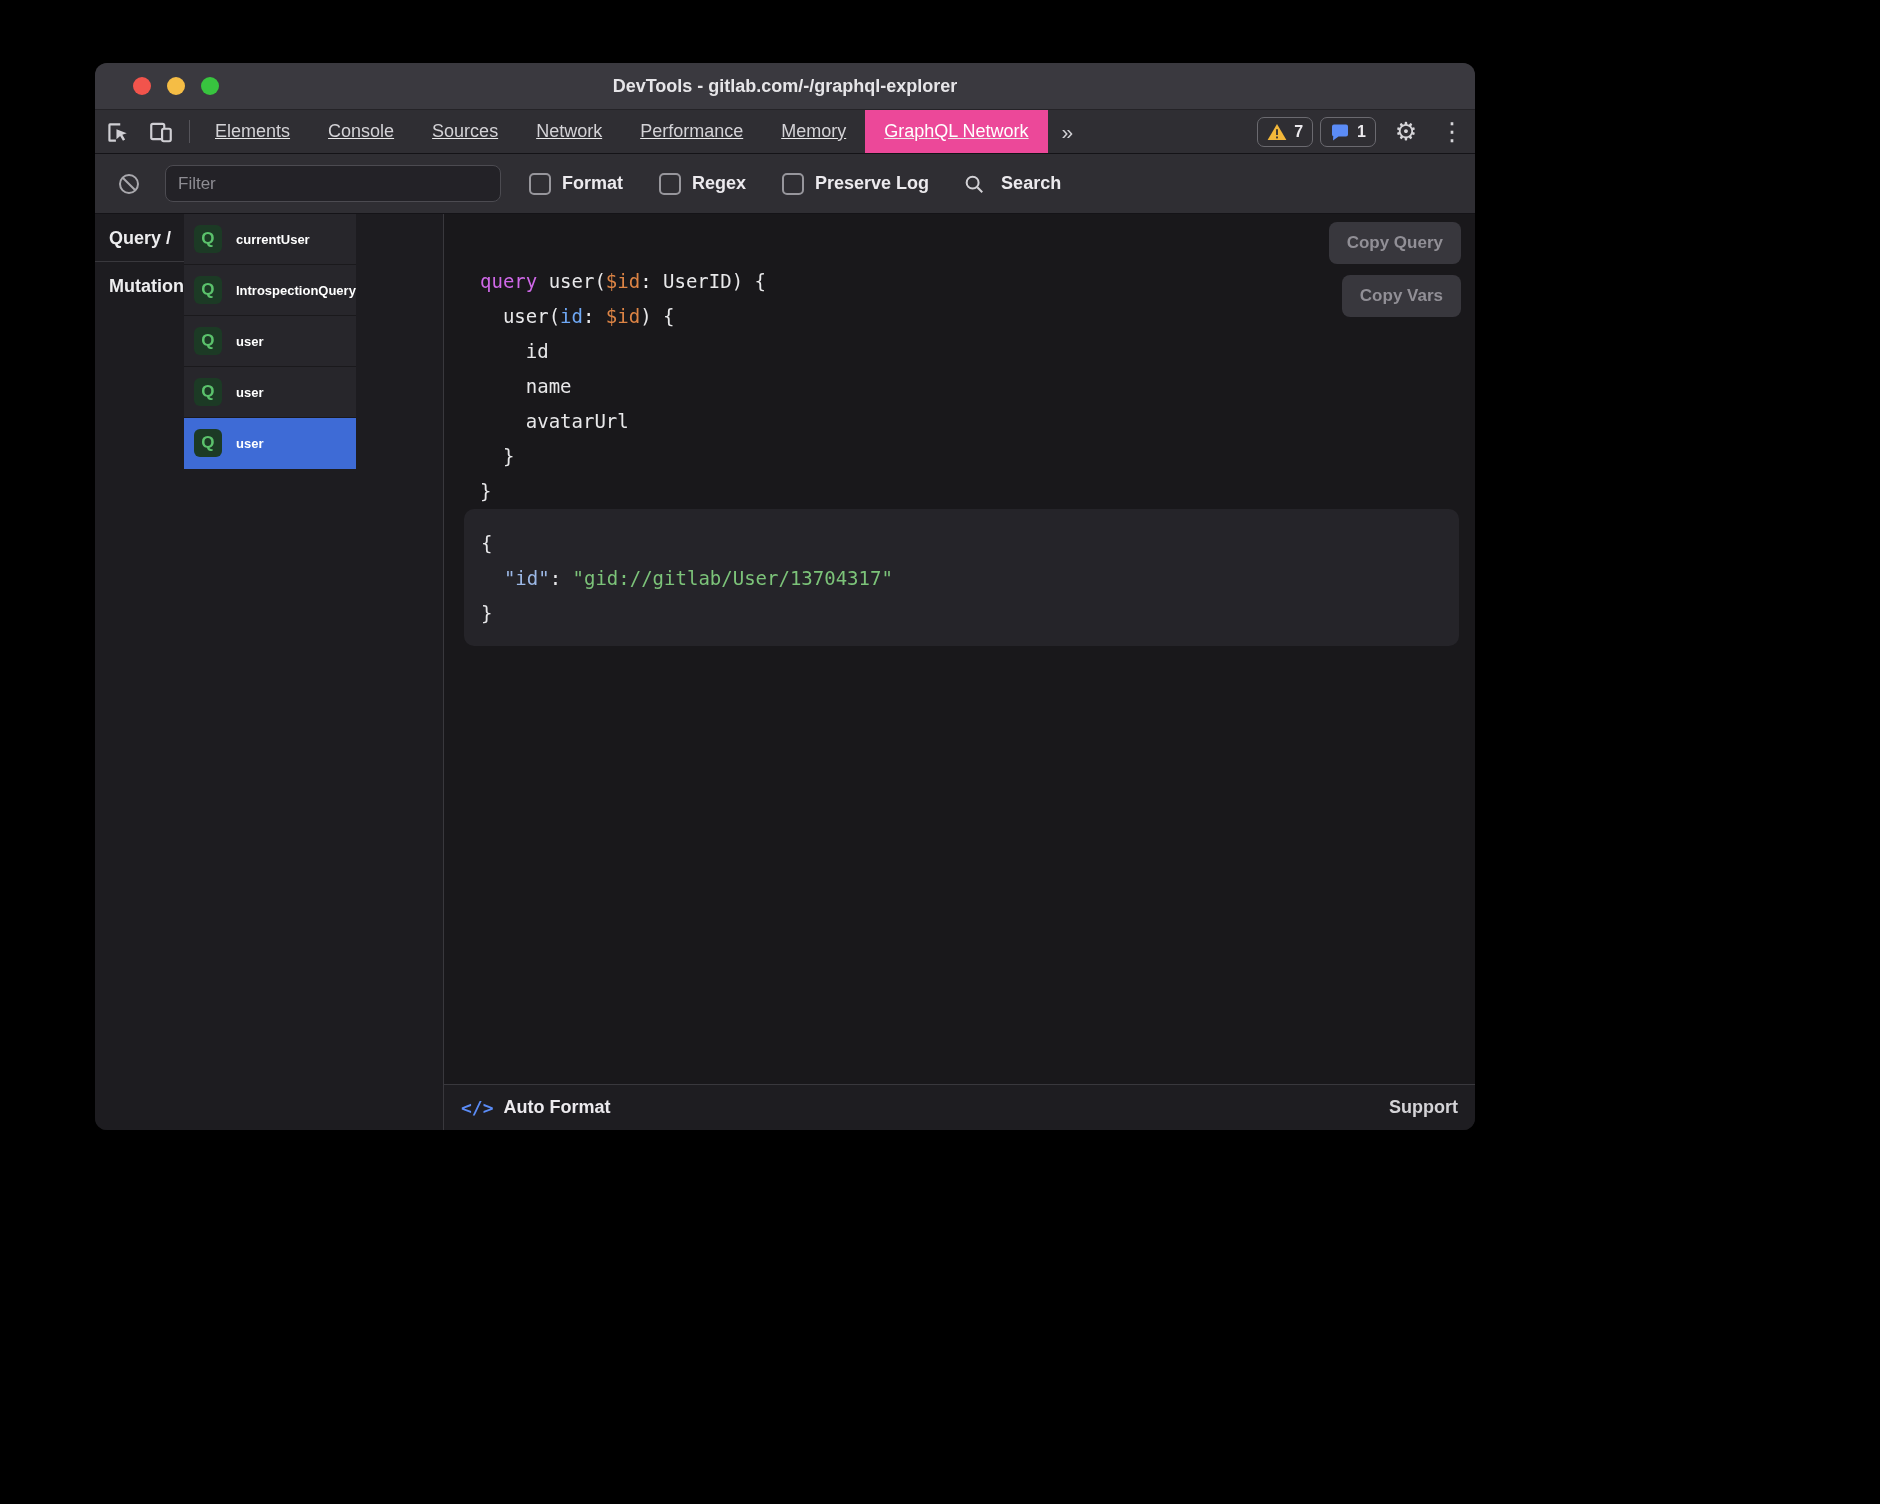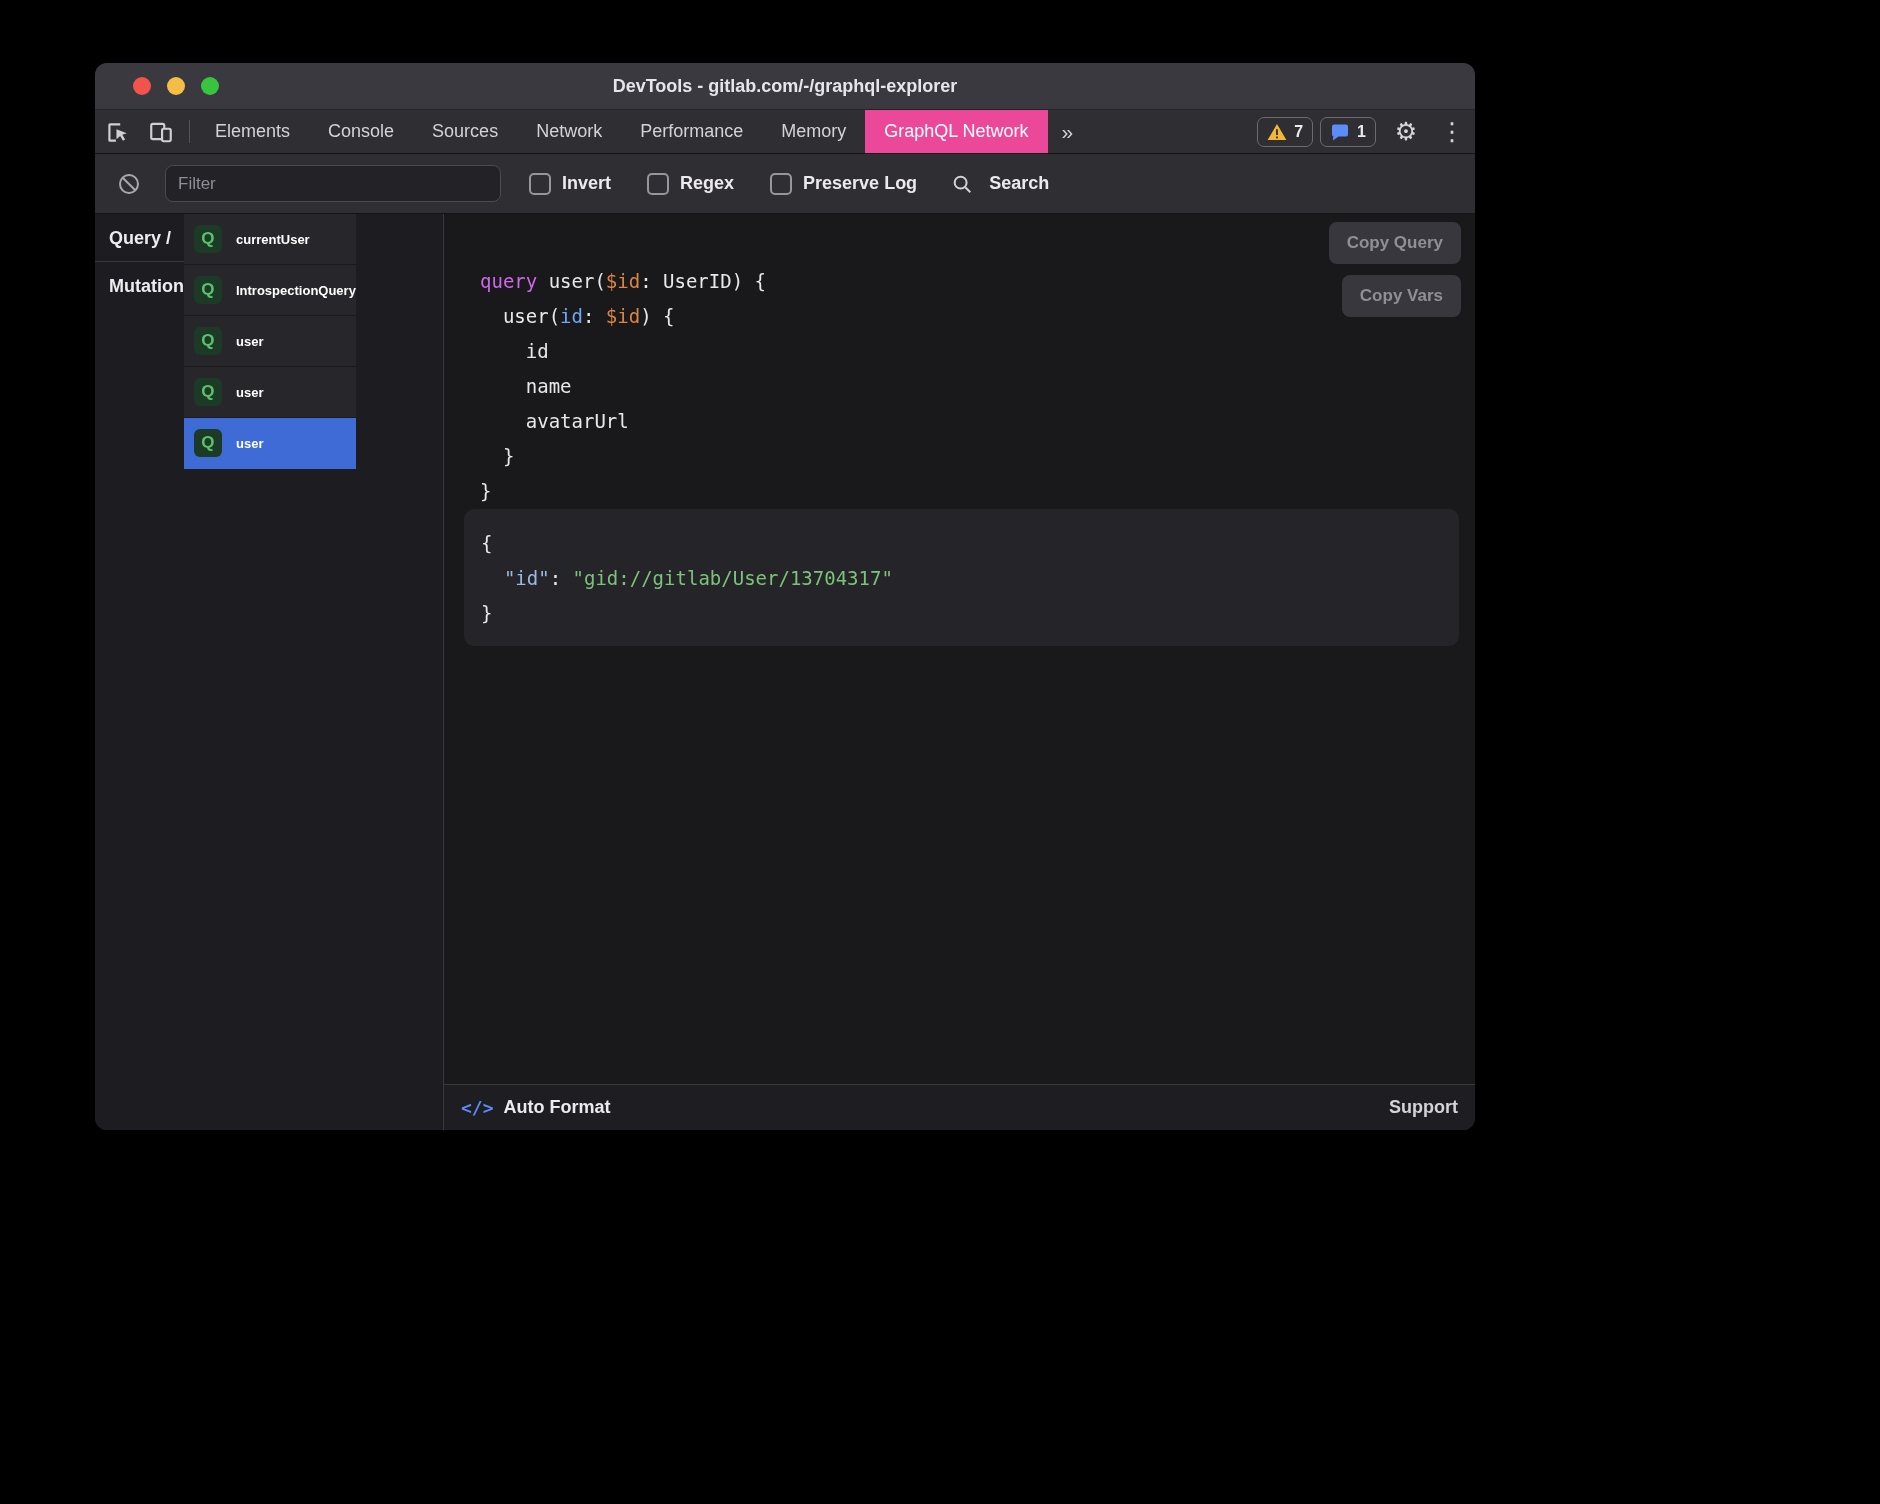--- a/index.html
+++ b/index.html
@@ -36,21 +36,21 @@
     display: flex; align-items: stretch;
     border-bottom: 1px solid #141317;
   }
   .icon-btn {
     background: none; border: none; width: 44px; display: flex;
     align-items: center; justify-content: center; cursor: pointer;
     color: #d6d5d9;
   }
   .icon-btn.glyph { font-size: 25px; line-height: 1; width: 46px; }
   .v-divider { width: 1px; background: #55545a; margin: 10px 6px; }
-  .main-tabs { display: flex; align-items: stretch; }
+  .main-tabs { display: flex; align-items: stretch; text-decoration: underline; }
   .main-tab {
     padding: 0 19px; display: flex; align-items: center;
     font-size: 18px; color: #d3d2d6; cursor: pointer; white-space: nowrap;
   }
   .main-tab.active { background: #ec4899; color: #ffffff; }
   .chevron-btn {
     background: none; border: none; color: #d3d2d6; font-size: 21px;
     padding: 0 14px; cursor: pointer;
   }
   .tabbar-spacer { flex: 1; }
@@ -232,21 +232,21 @@
       <button class="icon-btn" data-interactable="true">
         <svg width="24" height="24" viewBox="0 0 24 24" fill="none" stroke="#a9a8ad" stroke-width="2">
           <circle cx="12" cy="12" r="9"></circle>
           <line x1="5.7" y1="5.7" x2="18.3" y2="18.3"></line>
         </svg>
       </button>
       <input class="filter-input" data-interactable="true" placeholder="Filter" style="">
       <div class="checkbox-row" id="checkboxes" data-interactable="false">
           <label class="cb-group" data-interactable="true">
             <span class="cb-box" data-interactable="true"></span>
-            <span class="cb-label" data-interactable="false">Invert</span>
+            <span class="cb-label" data-interactable="false">Format</span>
           </label>
           <label class="cb-group" data-interactable="true">
             <span class="cb-box" data-interactable="true"></span>
             <span class="cb-label" data-interactable="false">Regex</span>
           </label>
           <label class="cb-group" data-interactable="true">
             <span class="cb-box" data-interactable="true"></span>
             <span class="cb-label" data-interactable="false">Preserve Log</span>
           </label>
         </div>

